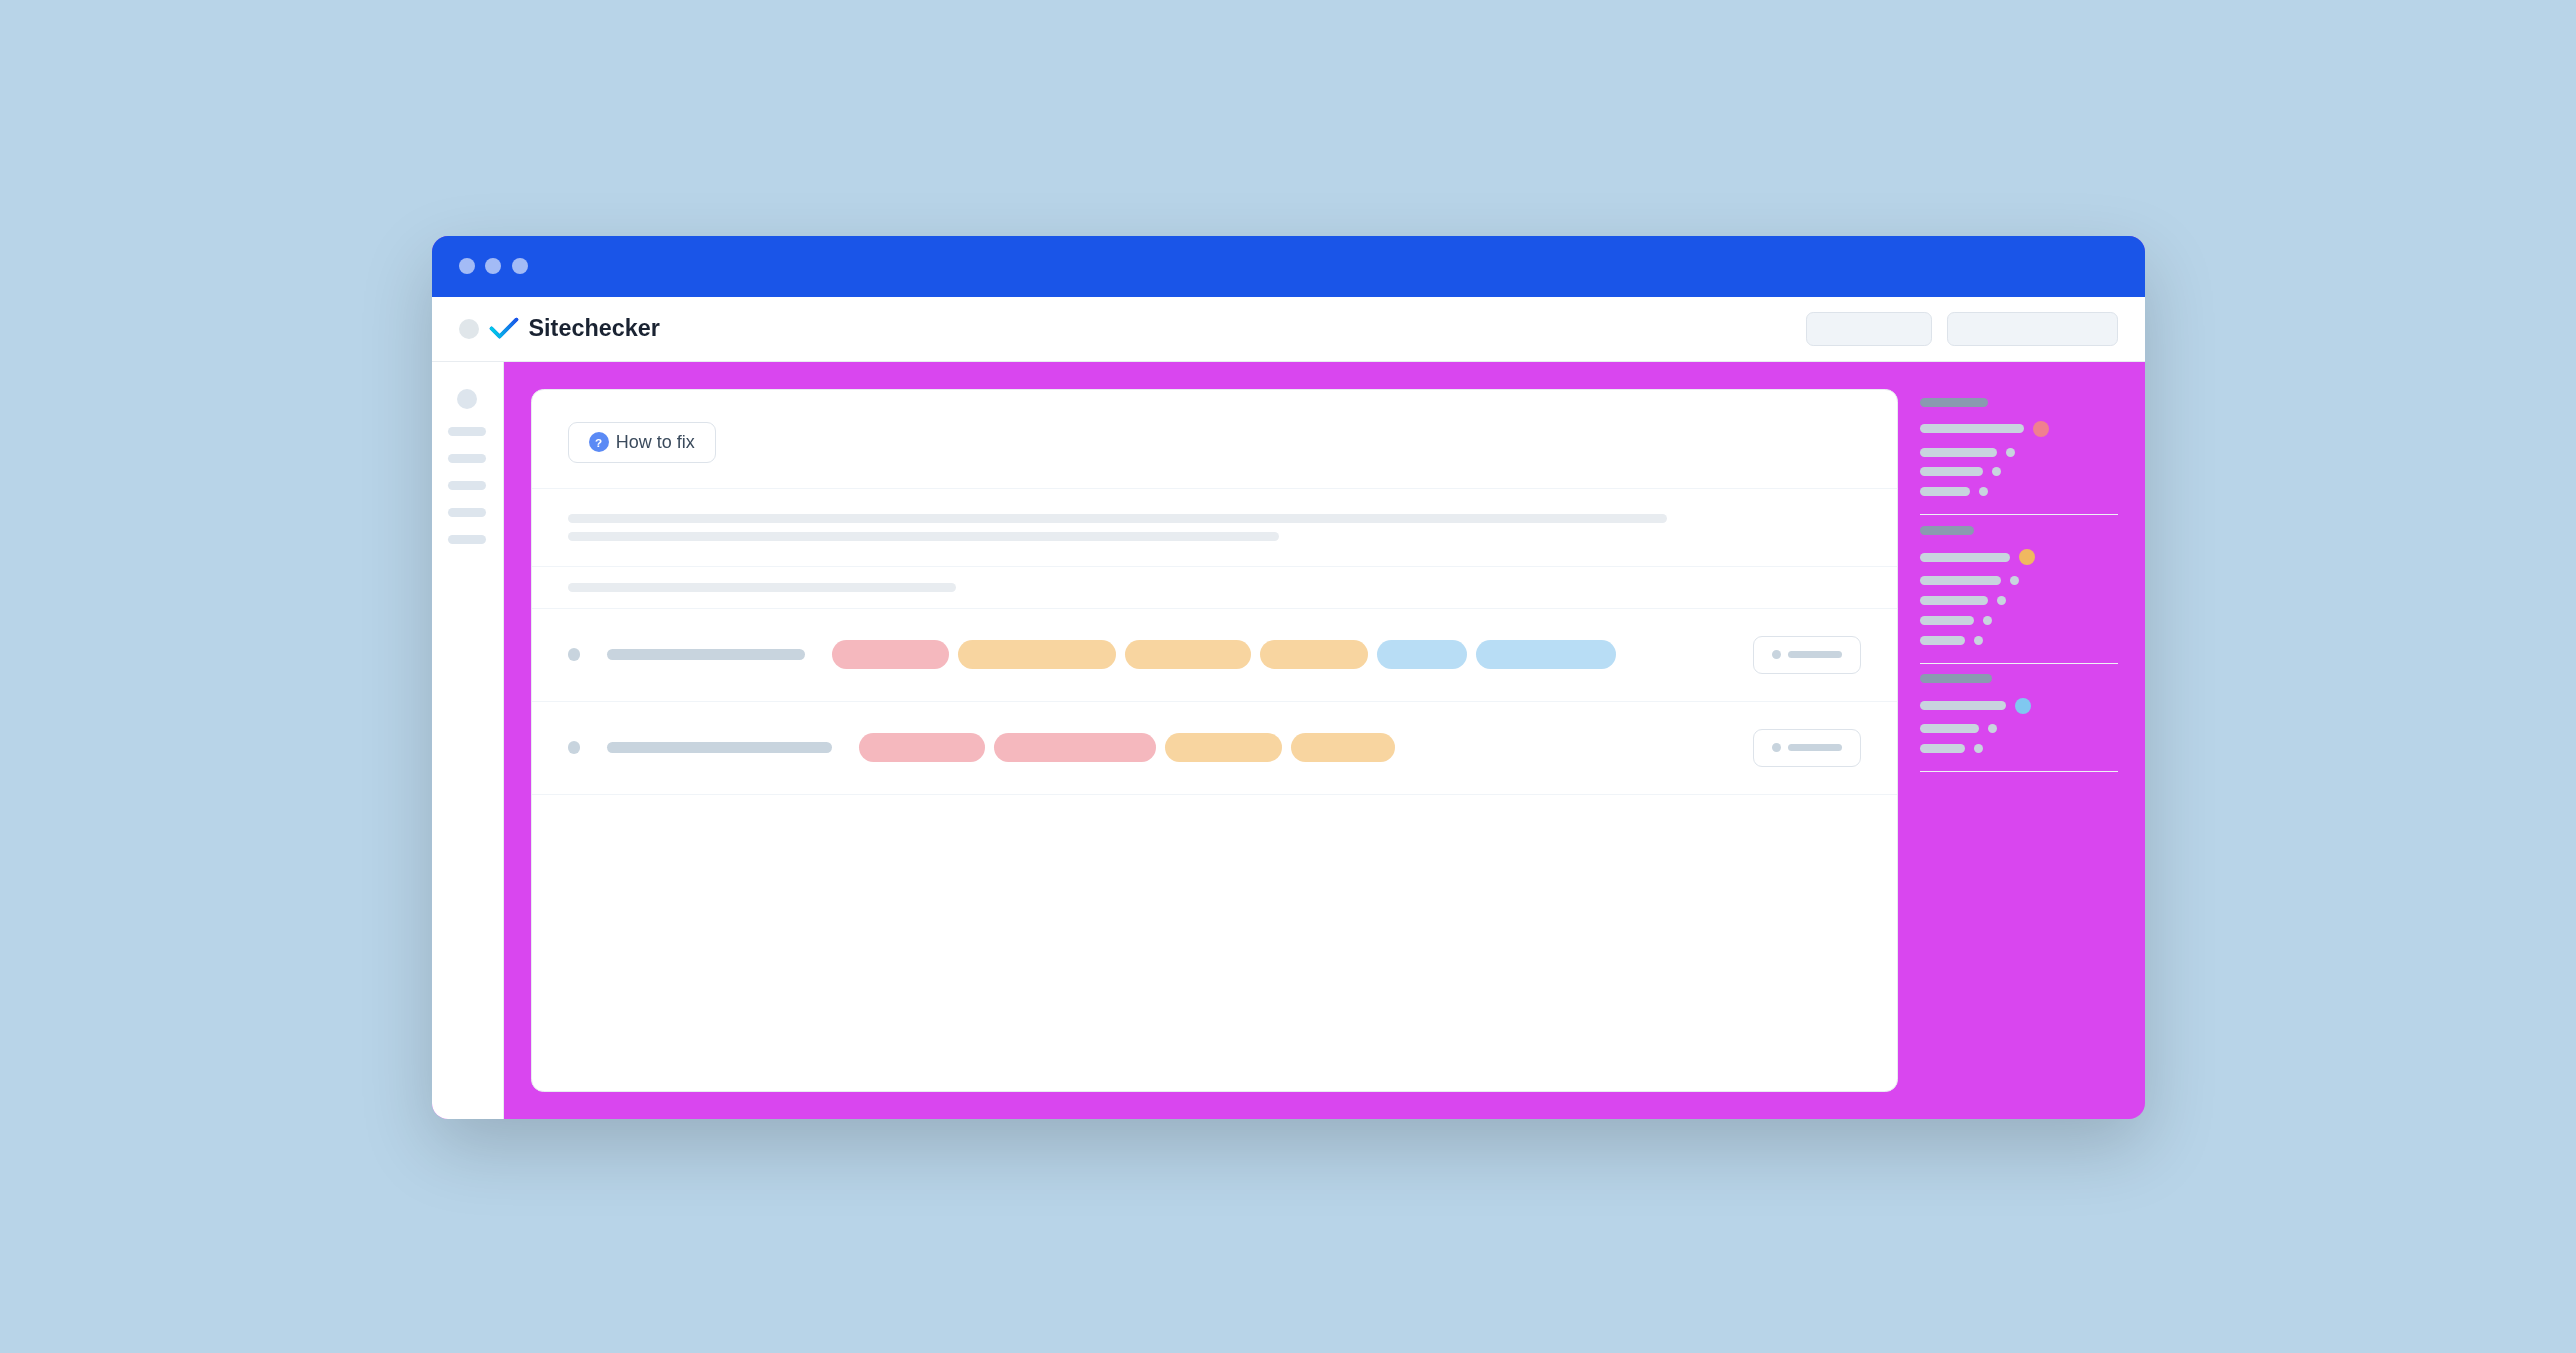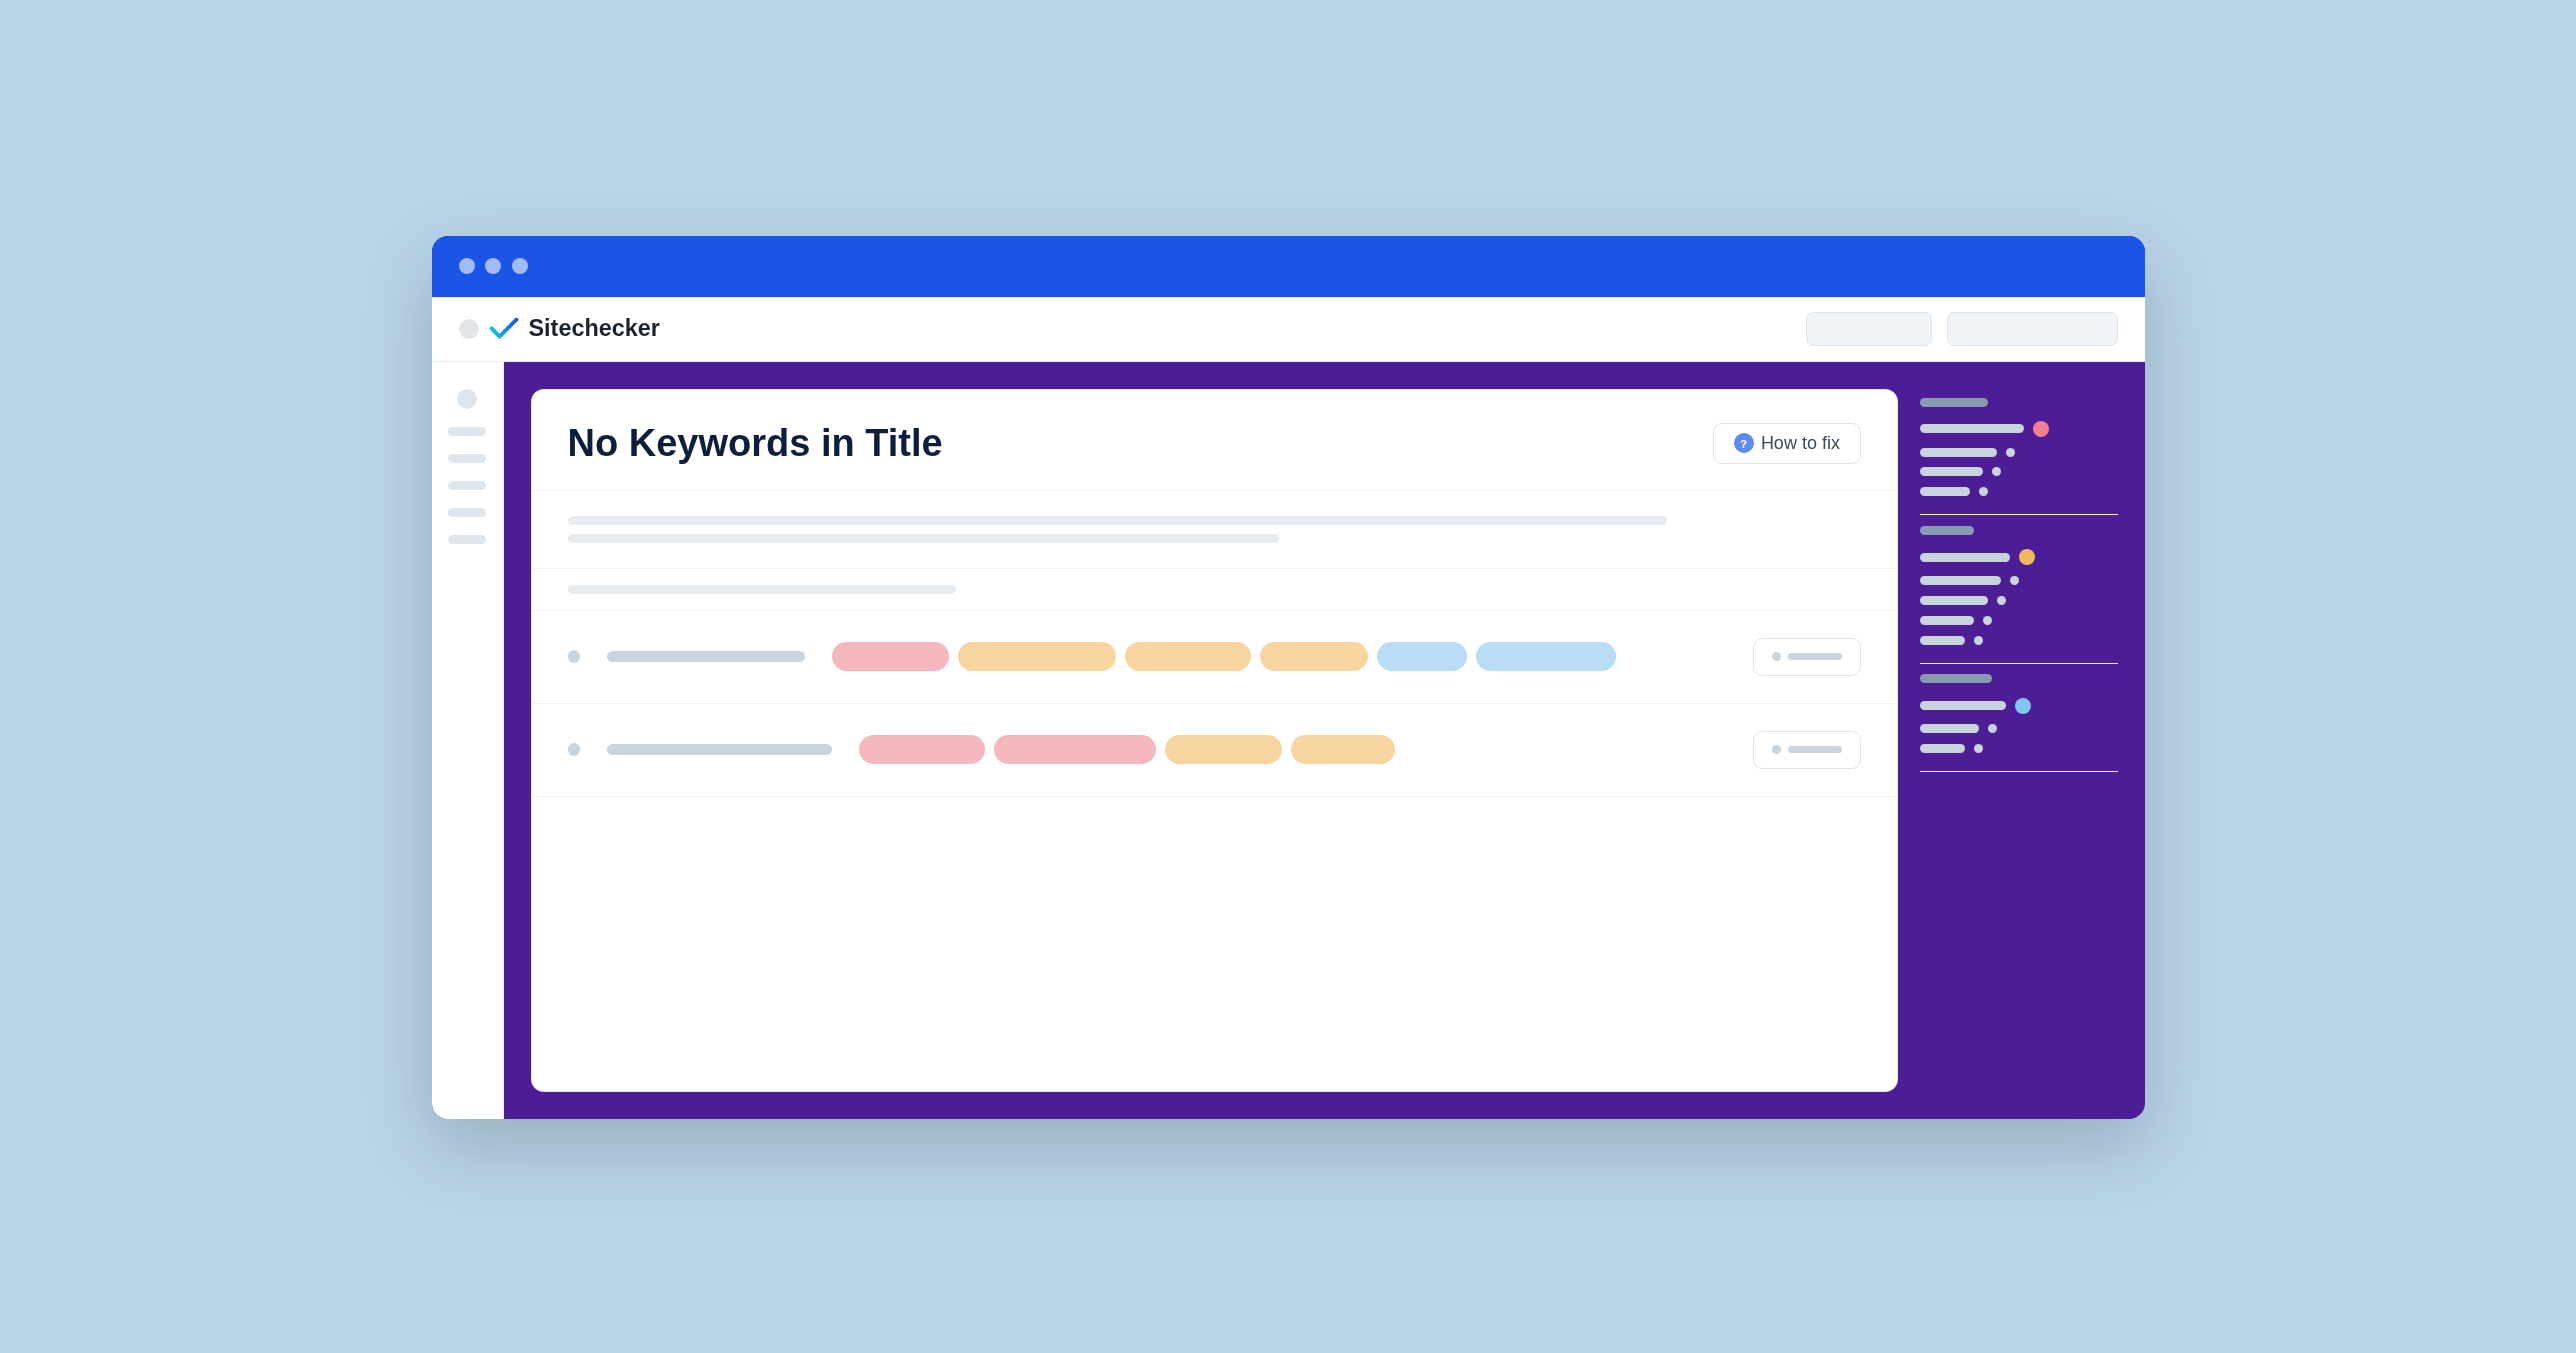--- a/index.html
+++ b/index.html
@@ -9,21 +9,21 @@
       width: 2576px;
       height: 1354px;
       display: flex;
       align-items: center;
       justify-content: center;
       font-family: -apple-system, BlinkMacSystemFont, 'Segoe UI', sans-serif;
     }
 
     .browser-window {
       width: 1713px;
-      background: #4c1d95;
+      background: #d946ef;
       border-radius: 16px;
       box-shadow: 0 27px 72px rgba(0,0,0,0.18);
       overflow: hidden;
     }
 
     .browser-titlebar {
       background: #1a55e8;
       height: 61px;
       display: flex;
       align-items: center;
@@ -370,21 +370,20 @@
       <div class="sidebar-bar"></div>
       <div class="sidebar-bar"></div>
       <div class="sidebar-bar"></div>
     </div>
 
     <div class="content-area">
 
       <div class="main-card">
 
         <div class="card-header">
-          <h1 class="card-title">No Keywords in Title</h1>
           <div class="how-to-fix-btn">
             <div class="how-to-fix-icon">?</div>
             <span class="how-to-fix-text">How to fix</span>
           </div>
         </div>
 
         <div class="desc-area">
           <div class="desc-line-long" style="width: 85%;"></div>
           <div class="desc-line-short" style="width: 55%;"></div>
         </div>

